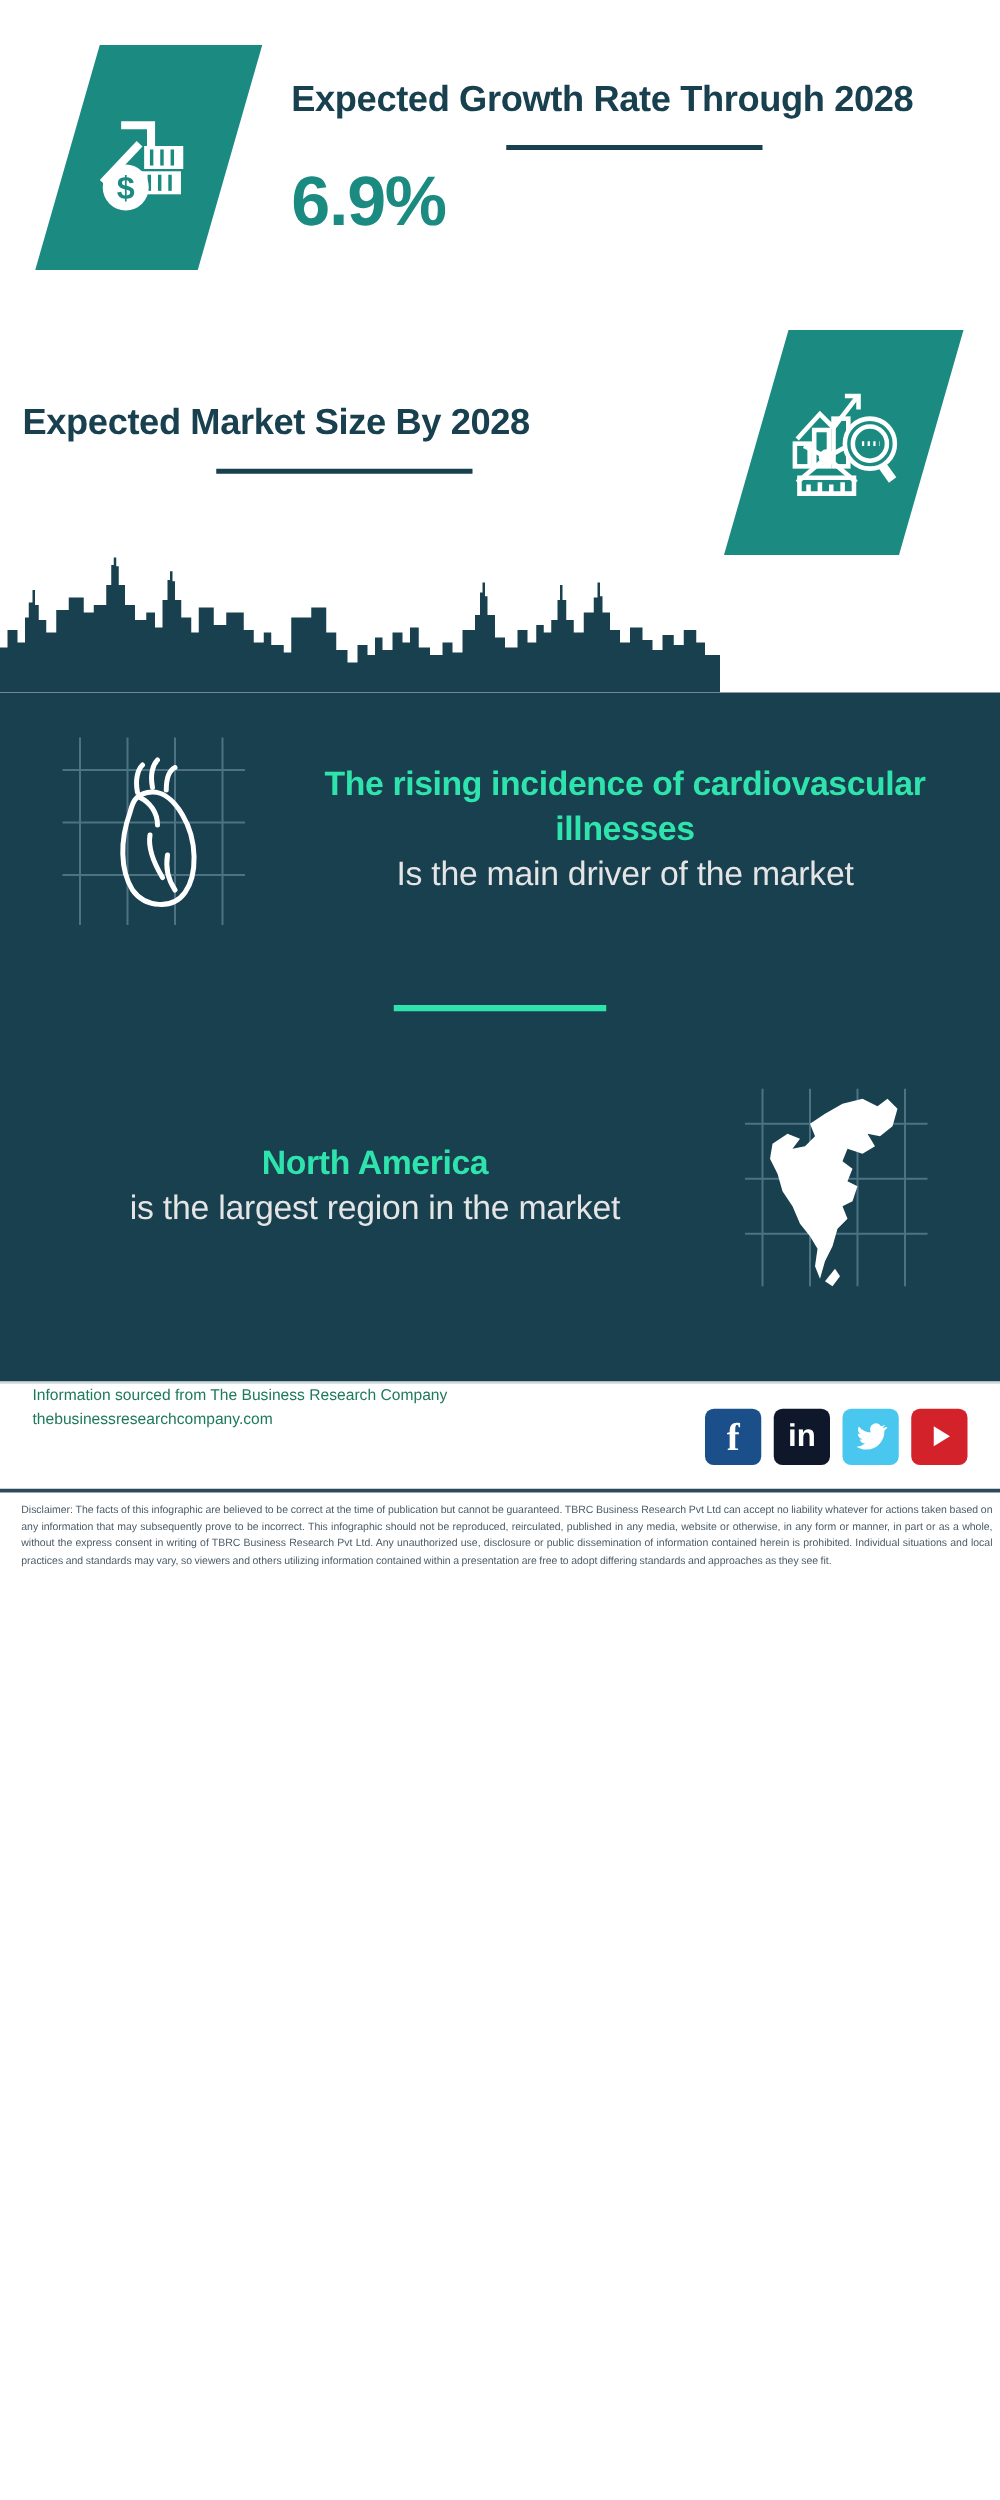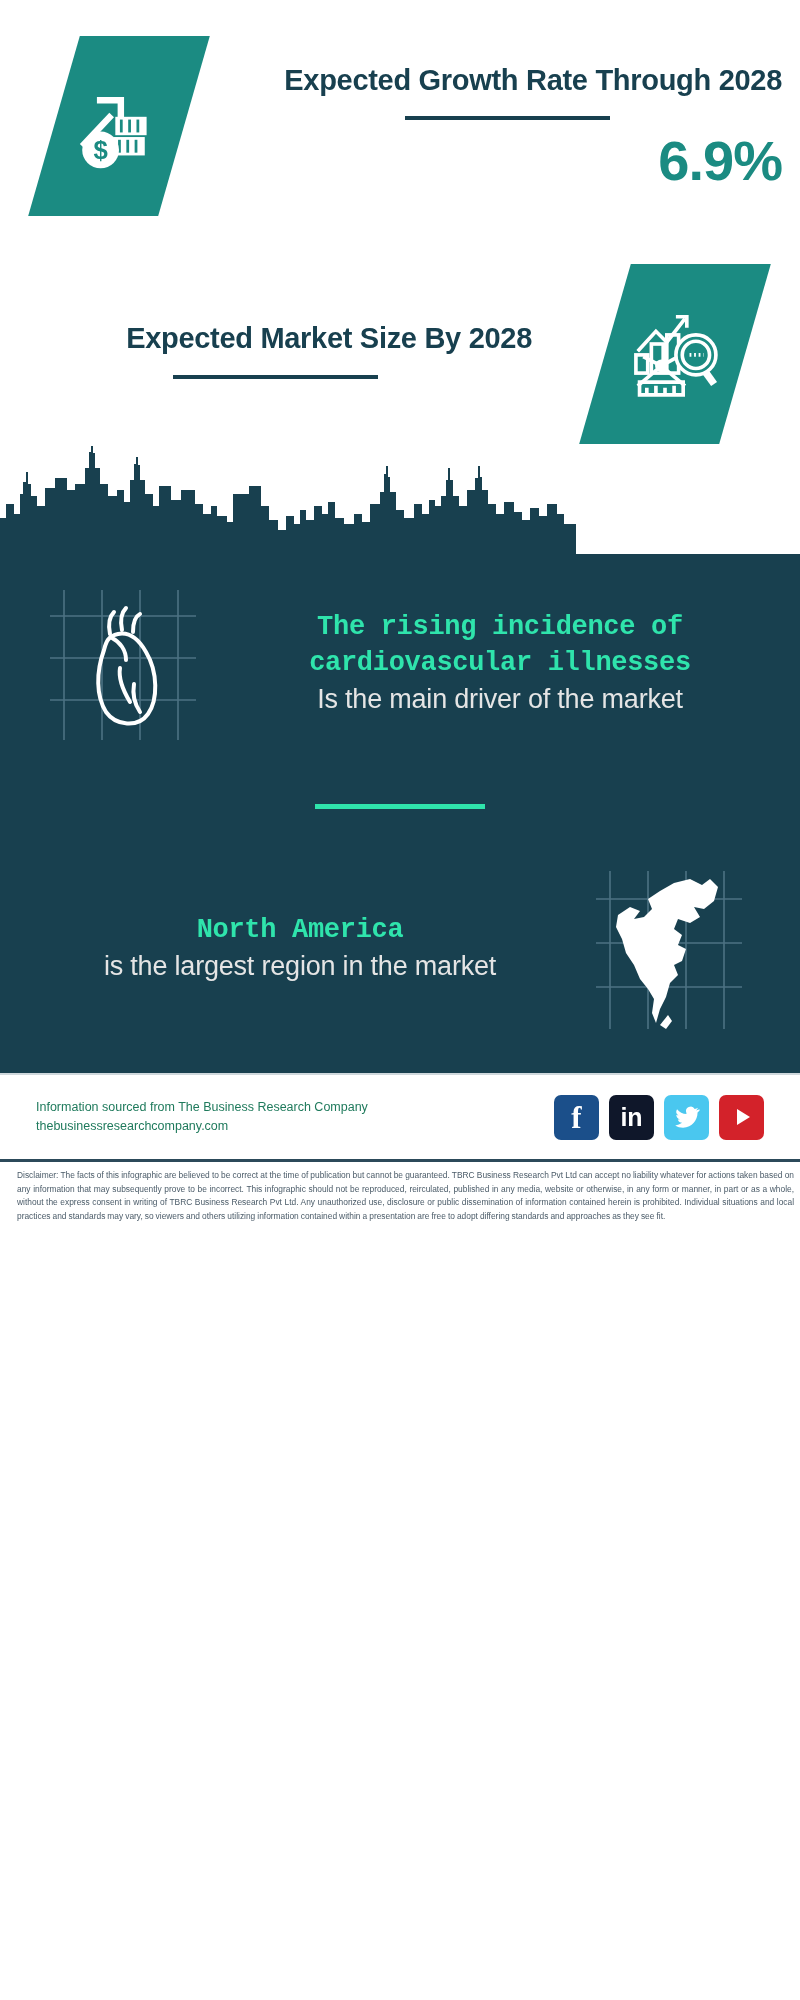--- a/index.html
+++ b/index.html
@@ -35,21 +35,21 @@
 
   .para {
     background:#1b8b82;
     transform:skewX(-16deg);
     display:flex; align-items:center; justify-content:center;
   }
   .para.p1 { width:130px; height:180px; margin-left:22px; }
   .para.p2 { width:140px; height:180px; }
   .para > svg { transform:skewX(16deg); }
 
-  .stat-text { flex:1; text-align:right; padding:0 18px; }
+  .stat-text { flex:1; text-align:left; padding:0 18px; }
   .stat-label {
     color:#18404f; font-size:29px; font-weight:bold;
     line-height:1.35; letter-spacing:-0.3px;
   }
   .stat-rule {
     width:205px; height:4px; background:#18404f;
     margin:16px auto 10px auto;
   }
   .stat-value {
     color:#1b8b82; font-size:56px; font-weight:bold;
@@ -65,35 +65,35 @@
   .info-row { display:flex; align-items:center; padding:0 26px; }
   .info-row.reverse { flex-direction:row-reverse; }
   .info-icon-wrap {
     width:200px; flex:0 0 200px; position:relative;
     display:flex; align-items:center; justify-content:center;
     height:200px;
   }
   .info-text { flex:1; text-align:center; padding:0 14px; }
   .info-head {
     color:#2fe4ac; font-size:27px; font-weight:bold;
-    line-height:1.33; letter-spacing:-0.3px;font-family:Liberation Mono, monospace;
+    line-height:1.33; letter-spacing:-0.3px;
   }
   .info-body {
     color:#e5e5e5; font-size:27px; font-weight:normal;
     line-height:1.33; letter-spacing:-0.2px;
   }
   .green-rule {
     width:170px; height:5px; background:#2fe4ac;
     margin:40px auto 40px auto;
   }
 
   
   .footer-band {
-    background:#fff; height:86px; padding:0 36px;
-    display:flex; align-items:center; justify-content:space-between;
+    background:#fff; height:86px; padding:0 26px;
+    display:flex; justify-content:space-between;
     border-top:2px solid #cfd8dc;
   }
   .footer-src { line-height:1.55; }
   .footer-src div { color:#1f7a5c; font-size:12.5px; }
   .socials { display:flex; gap:10px; align-items:center; }
   .soc {
     width:45px; height:45px; border-radius:7px;
     display:flex; align-items:center; justify-content:center;
   }
   .soc.fb { background:#1b4f8a; }
@@ -202,21 +202,21 @@
         </svg>
       </div>
       <div class="info-text">
         <div class="info-head">The rising incidence of cardiovascular illnesses</div>
         <div class="info-body">Is the main driver of the market</div>
       </div>
     </div>
 
     <div class="green-rule"></div>
 
-    <div class="info-row reverse" style="padding-bottom:24px;">
+    <div class="info-row reverse" style="padding-bottom:56px;">
       <div class="info-icon-wrap">
         <svg width="185" height="185" viewBox="0 0 185 185">
           <g stroke="#4d7283" stroke-width="1.6">
             <line x1="28" y1="14" x2="28" y2="172"></line>
             <line x1="66" y1="14" x2="66" y2="172"></line>
             <line x1="104" y1="14" x2="104" y2="172"></line>
             <line x1="142" y1="14" x2="142" y2="172"></line>
             <line x1="14" y1="42" x2="160" y2="42"></line>
             <line x1="14" y1="86" x2="160" y2="86"></line>
             <line x1="14" y1="130" x2="160" y2="130"></line>

